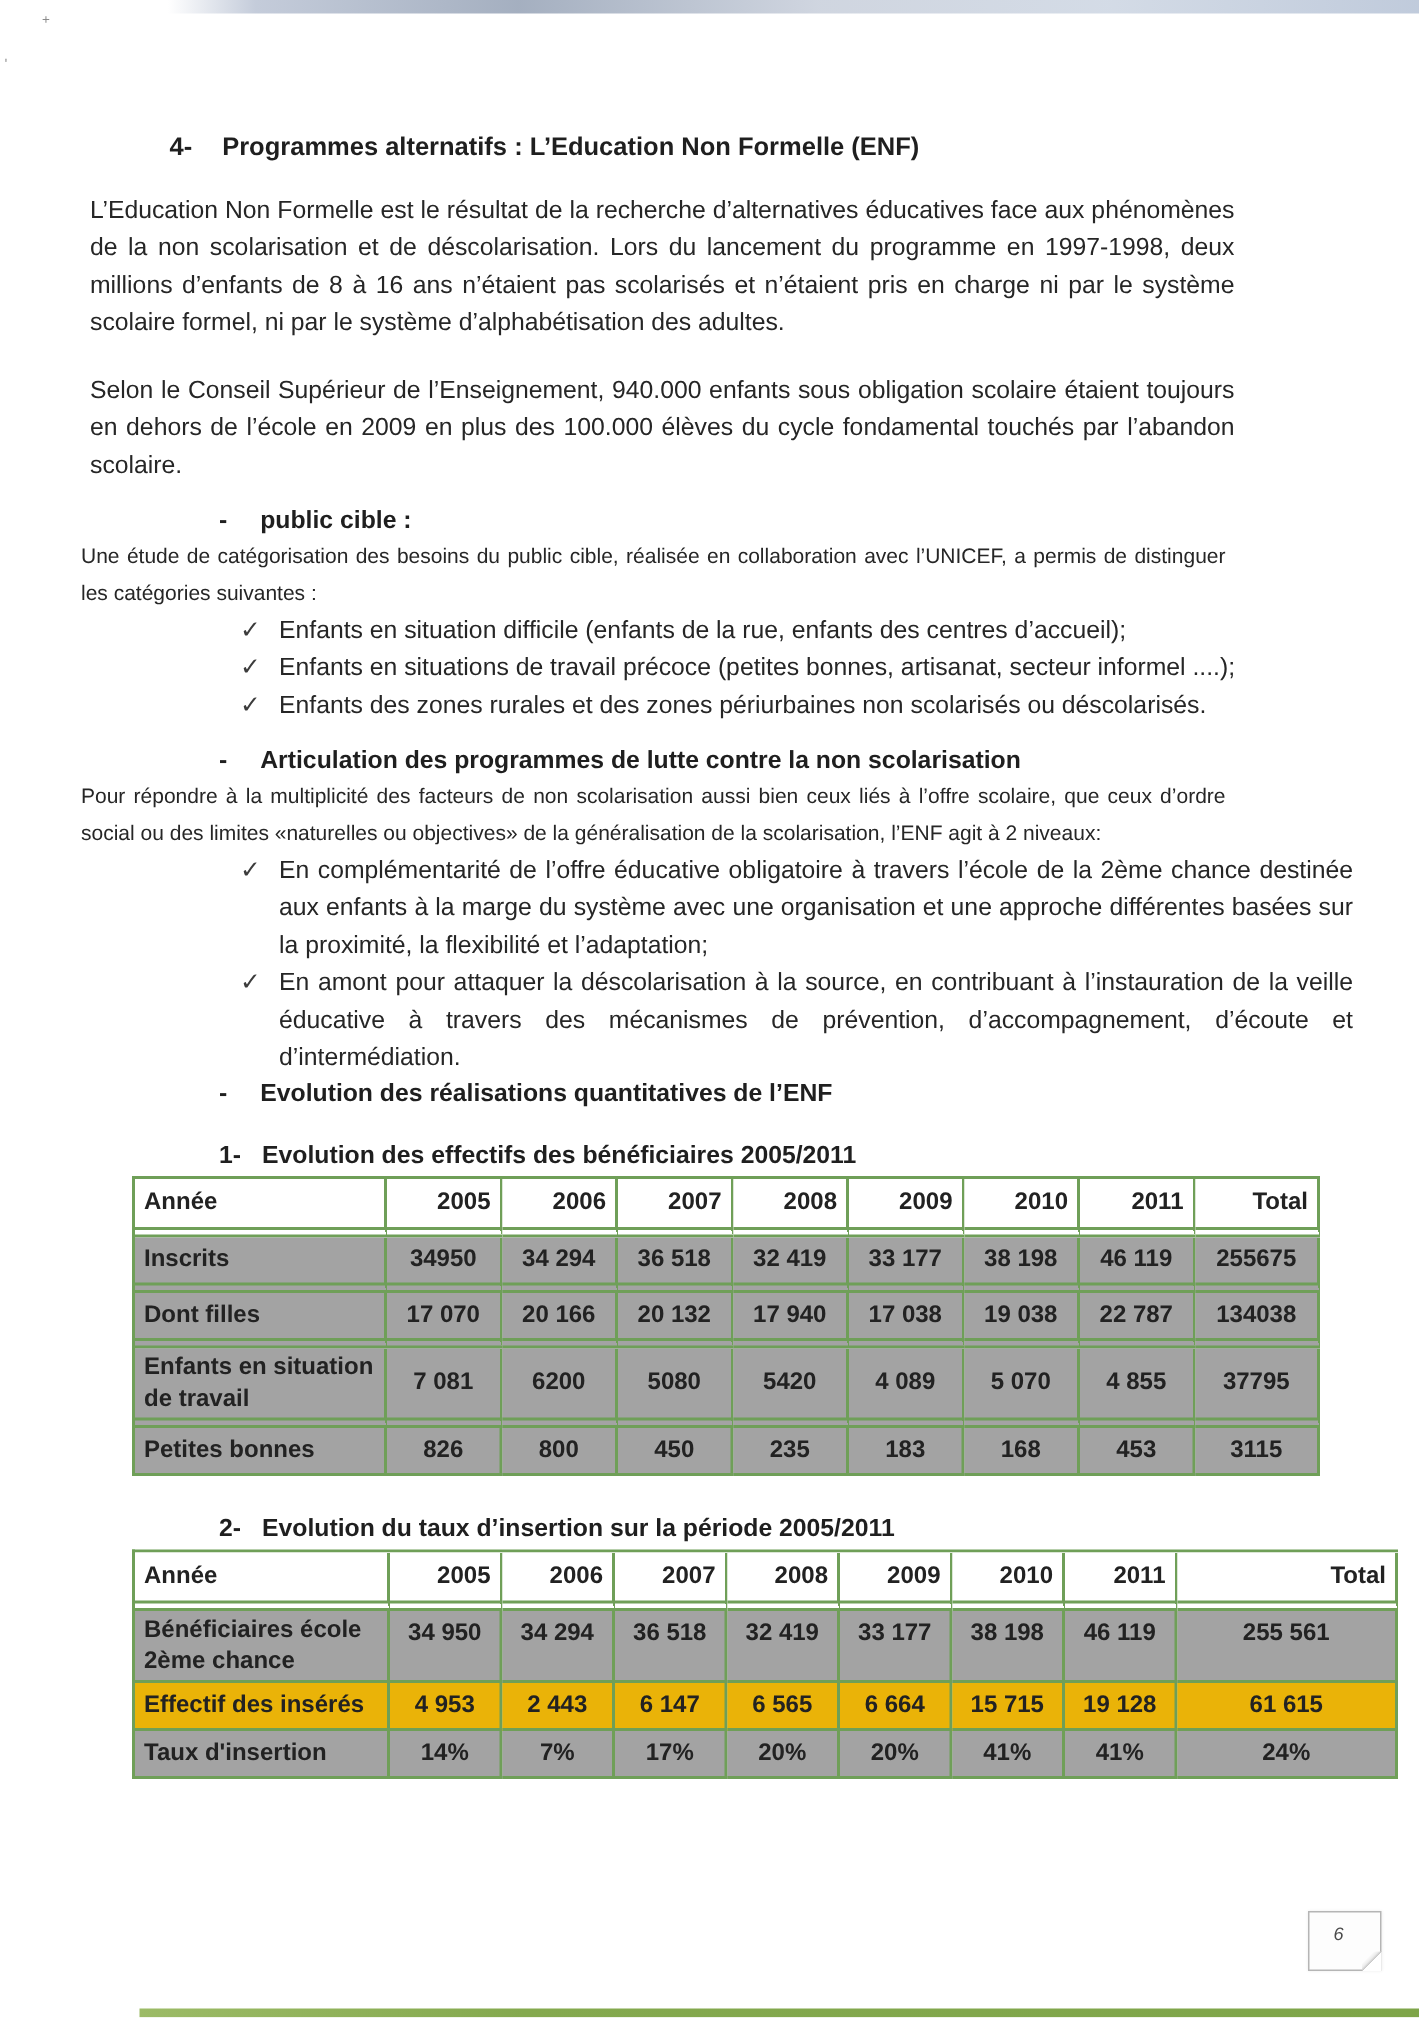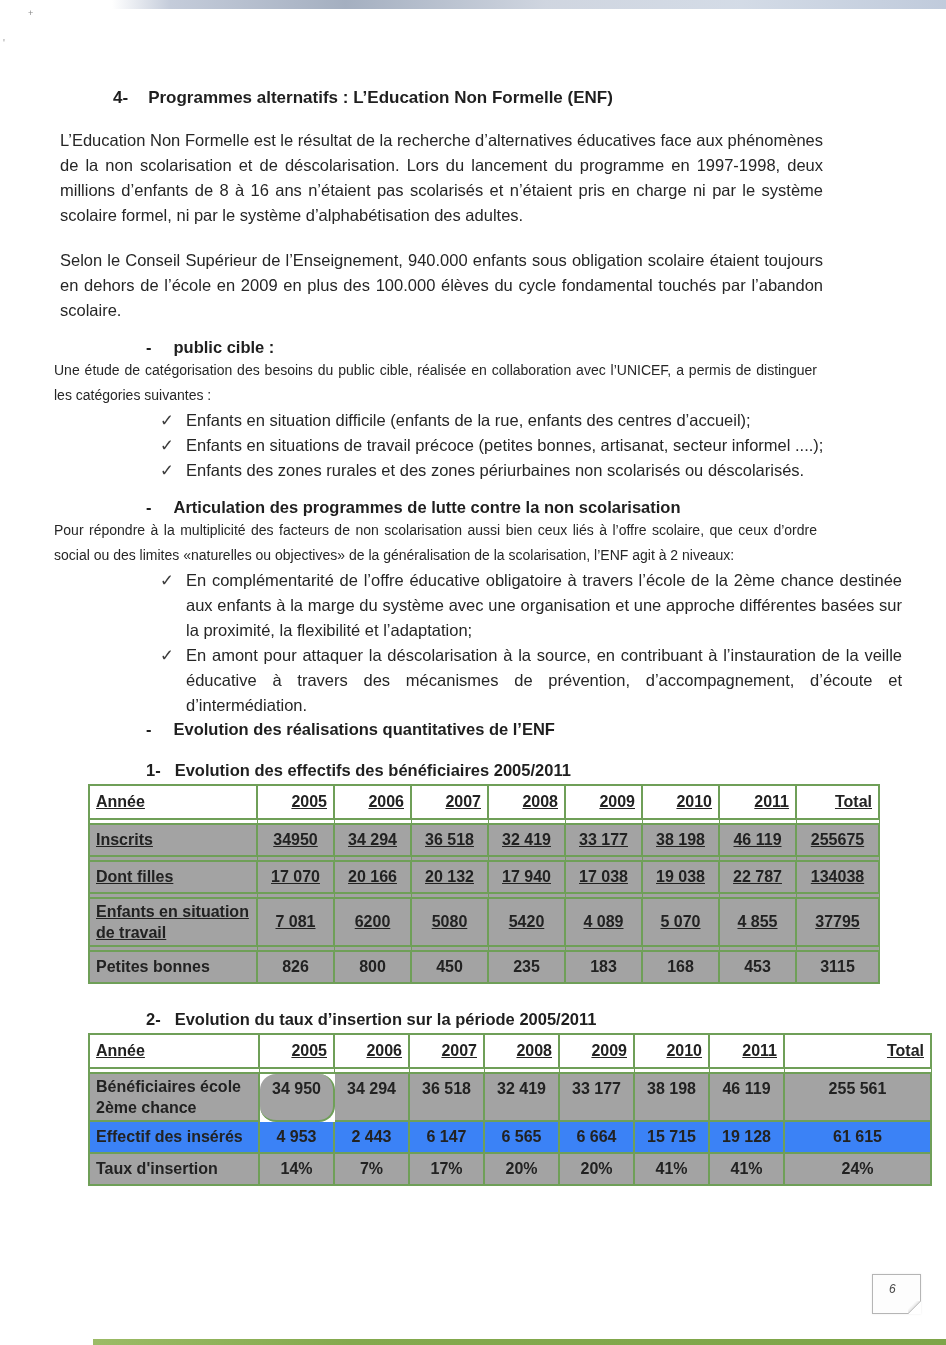--- a/index.html
+++ b/index.html
@@ -29,22 +29,22 @@
   .tbl-title{margin:16px 0 4px 146px;font-size:16.5px;font-weight:bold;display:flex;gap:14px;color:#1f1f1f;}
   table.scan{margin-left:88px;border-collapse:separate;border-spacing:0;table-layout:fixed;
              border-top:2px solid #6f9f58;border-left:2px solid #6f9f58;}
   table.scan th,table.scan td{border-right:2px solid #6f9f58;border-bottom:2px solid #6f9f58;
     background-clip:padding-box;font-size:16px;font-weight:bold;color:#222;
     padding:2px 6px;vertical-align:middle;}
   table.scan th{background:#ffffff;text-align:right;height:28px;}
   table.scan th.lbl,table.scan td.lbl{text-align:left;}
   table.scan td{text-align:center;height:26px;}
   tr.green td{background:#a3a3a3;}
-  tr.white td{background:#3b82f6;}
-  tr.gapafter th,tr.gapafter td{border-bottom:7px double #6f9f58;text-decoration:underline;}
+  tr.white td{background:#eab308;}
+  tr.gapafter th,tr.gapafter td{border-bottom:7px double #6f9f58;}
   td.two-line{line-height:21px;height:46px;}
 
   
   .pagenum-box{position:absolute;left:872px;top:1274px;width:47px;height:38px;background:#fdfdfd;
     border:1px solid #b5b5b5;box-shadow:0 0 2px rgba(0,0,0,.08);}
   .pagenum-box .num{position:absolute;left:16px;top:7px;font-size:12px;font-style:italic;color:#4a4a4a;}
   .pagenum-box .fold{position:absolute;right:-1px;bottom:-1px;width:13px;height:13px;
     background:linear-gradient(to top left,#ffffff 0 48%,#c9c9c9 50%,#ececec 58%,#fdfdfd 70%);}
 </style>
 </head>
@@ -198,21 +198,21 @@
       <th>2006</th>
       <th>2007</th>
       <th>2008</th>
       <th>2009</th>
       <th>2010</th>
       <th>2011</th>
       <th>Total</th>
     </tr>
     <tr class="green">
       <td class="lbl two-line">Bénéficiaires école 2ème chance</td>
-      <td style="vertical-align:top;padding-top:6px;border-radius:16px;">34 950</td>
+      <td style="vertical-align:top;padding-top:6px;">34 950</td>
       <td style="vertical-align:top;padding-top:6px;">34 294</td>
       <td style="vertical-align:top;padding-top:6px;">36 518</td>
       <td style="vertical-align:top;padding-top:6px;">32 419</td>
       <td style="vertical-align:top;padding-top:6px;">33 177</td>
       <td style="vertical-align:top;padding-top:6px;">38 198</td>
       <td style="vertical-align:top;padding-top:6px;">46 119</td>
       <td style="vertical-align:top;padding-top:6px;">255 561</td>
     </tr>
     <tr class="white">
       <td class="lbl">Effectif des insérés</td>

